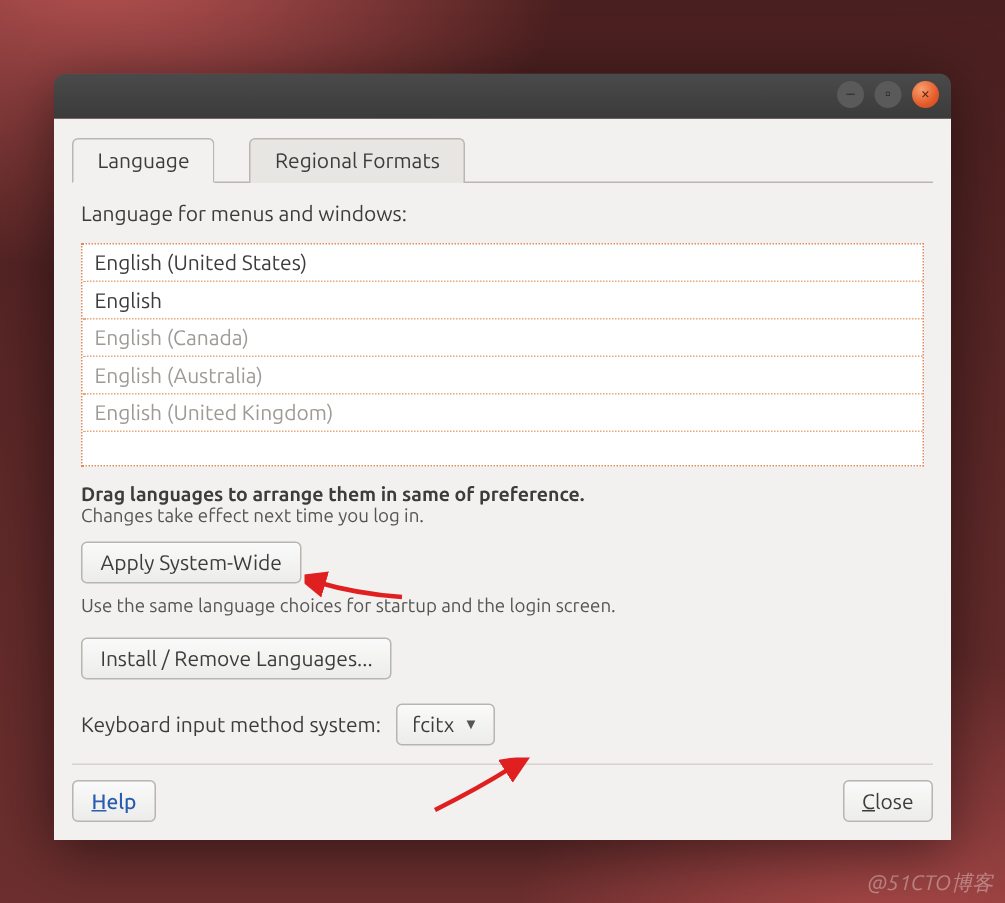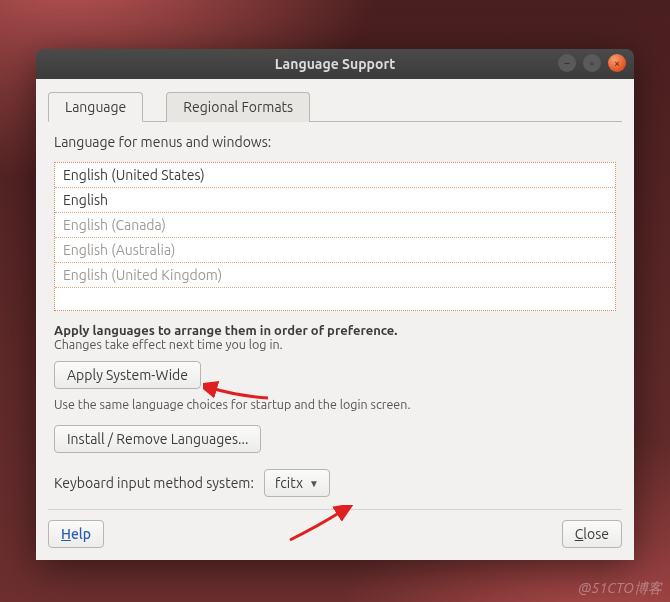--- a/index.html
+++ b/index.html
@@ -155,21 +155,20 @@
     font-style: italic;
   }
 </style>
 </head>
 <body>
 
 <div class="desktop-bg"></div>
 
 <div class="window">
   <div class="titlebar">
-    <span class="titlebar-title">Language Support</span>
     <div class="win-controls">
       <div class="win-btn">–</div>
       <div class="win-btn">▫</div>
       <div class="win-btn close">×</div>
     </div>
   </div>
 
   <div class="win-body">
 
     <div class="tab-strip">
@@ -182,21 +181,21 @@
 
       <div class="lang-list">
         <div class="lang-item">English (United States)</div>
         <div class="lang-item">English</div>
         <div class="lang-item disabled">English (Canada)</div>
         <div class="lang-item disabled">English (Australia)</div>
         <div class="lang-item disabled">English (United Kingdom)</div>
         <div class="lang-item blank"></div>
       </div>
 
-      <div class="hint-bold">Apply languages to arrange them in order of preference.</div>
+      <div class="hint-bold">Drag languages to arrange them in same of preference.</div>
       <div class="hint-sub">Changes take effect next time you log in.</div>
 
       <div class="row">
         <span class="btn">Apply System-Wide</span>
       </div>
       <div class="desc">Use the same language choices for startup and the login screen.</div>
 
       <div class="row">
         <span class="btn">Install / Remove Languages...</span>
       </div>

